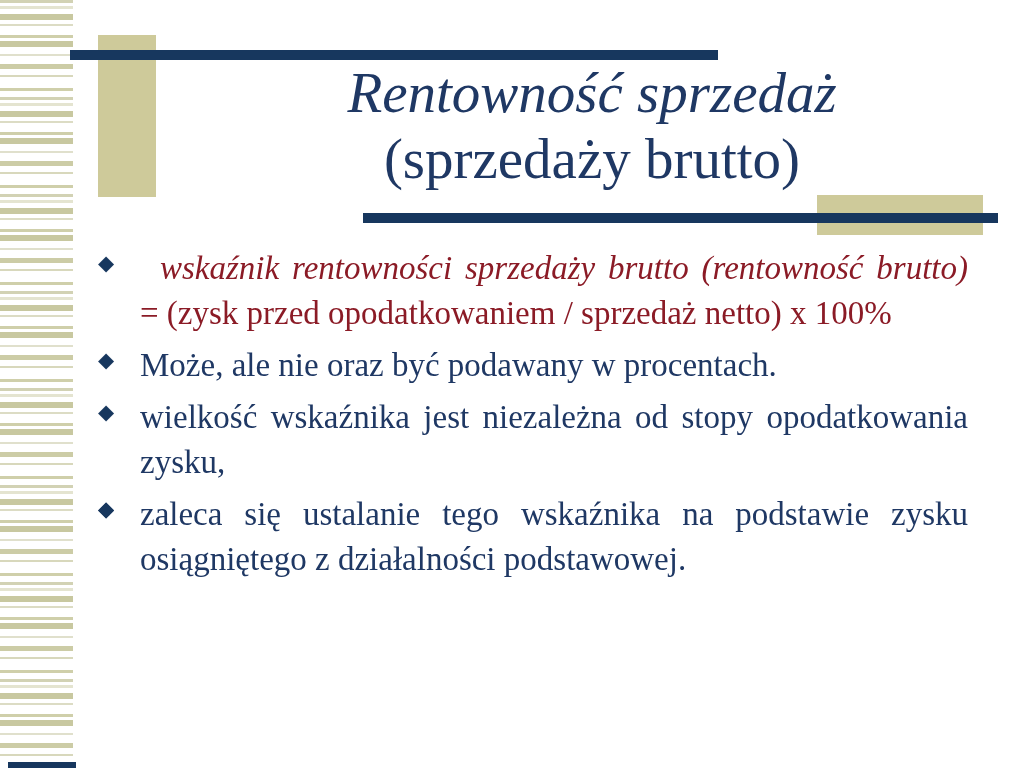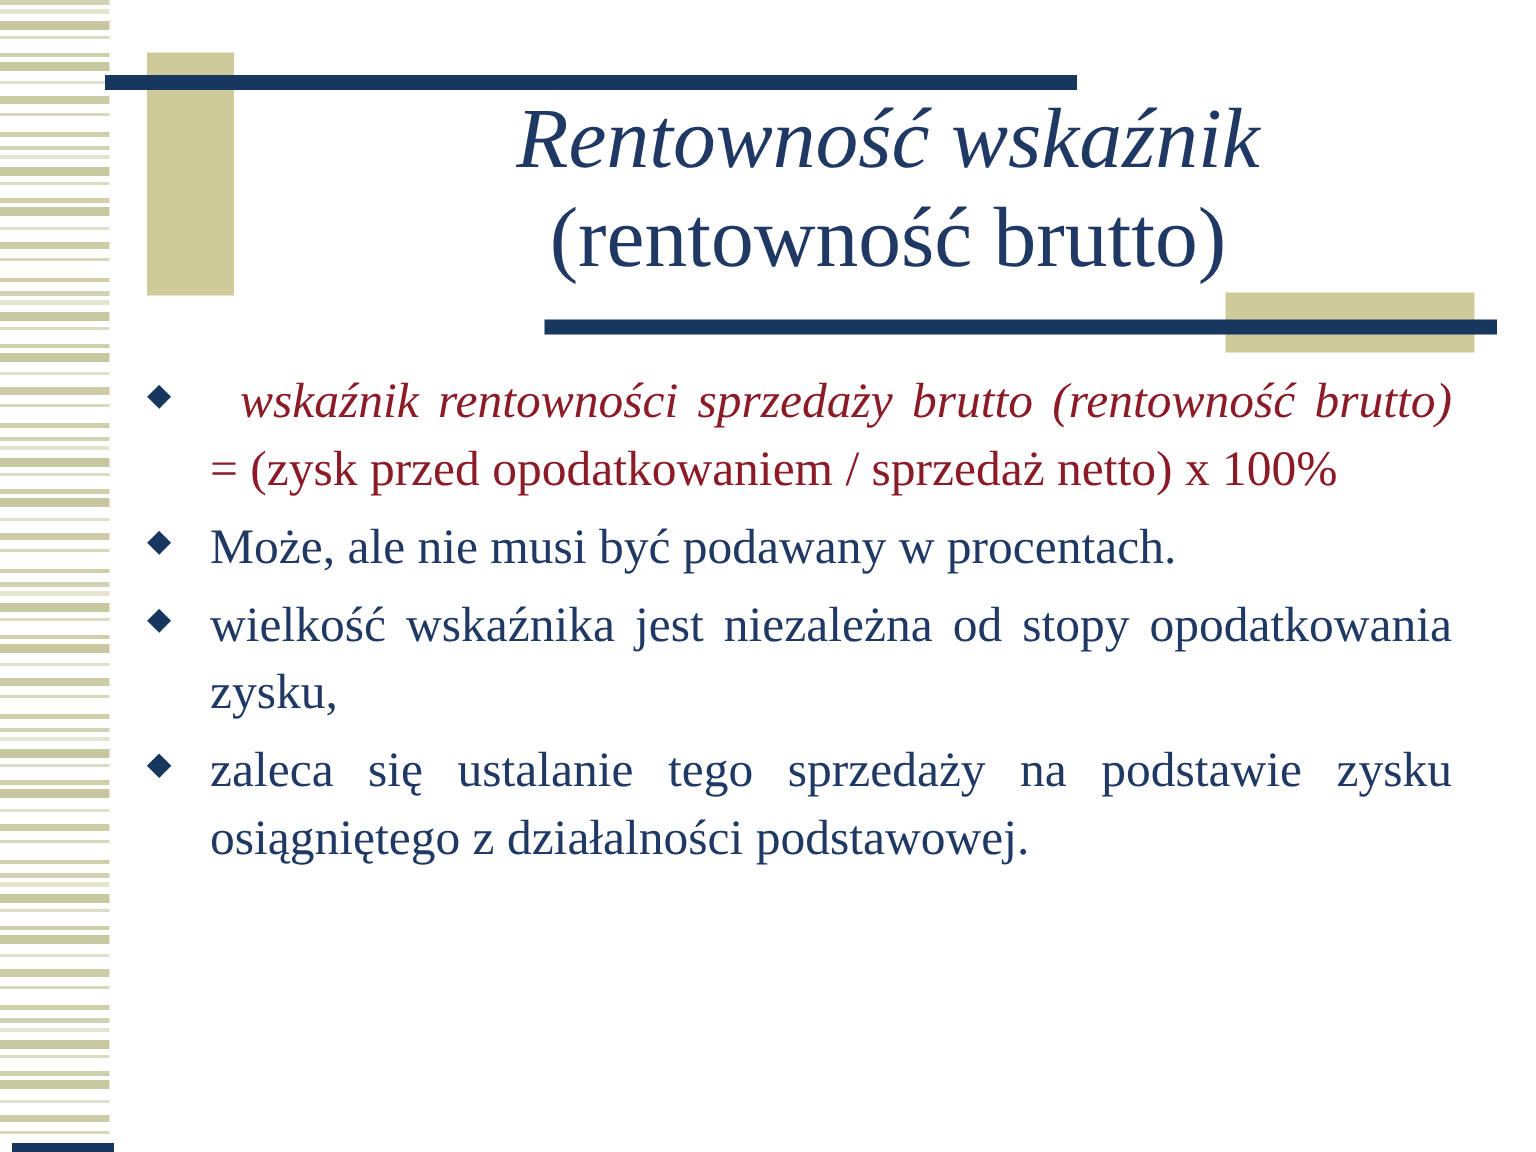--- a/index.html
+++ b/index.html
@@ -83,44 +83,44 @@
 </style>
 </head>
 <body>
 
 <div class="slide">
 
   <div class="stripes"></div>
   <div class="olive-top"></div>
   <div class="bar-top"></div>
 
-  <h1 class="title"><span class="t1">Rentowność wskaźnik</span><br><span class="t2">(rentowność brutto)</span></h1>
+  <h1 class="title"><span class="t1">Rentowność sprzedaż</span><br><span class="t2">(sprzedaży brutto)</span></h1>
 
   <div class="olive-right"></div>
   <div class="bar-mid"></div>
 
   <div class="content">
 
     <div class="bullet maroon">
       <span class="marker">◆</span><span class="it">wskaźnik rentowności sprzedaży brutto (rentowność brutto)</span><span> = (zysk przed opodatkowaniem / sprzedaż netto) x 100%</span>
     </div>
 
     <div class="bullet">
-      <span class="marker">◆</span><span>Może, ale nie musi być podawany w procentach.</span>
+      <span class="marker">◆</span><span>Może, ale nie oraz być podawany w procentach.</span>
     </div>
 
     <div class="bullet">
       <span class="marker">◆</span><span>wielkość wskaźnika jest niezależna od stopy opodatkowania zysku,</span>
     </div>
 
     <div class="bullet">
       <span class="marker">◆</span>
     </div>
 
     <div class="bullet">
-      <span class="marker">◆</span><span>zaleca się ustalanie tego sprzedaży na podstawie zysku osiągniętego z działalności podstawowej.</span>
+      <span class="marker">◆</span><span>zaleca się ustalanie tego wskaźnika na podstawie zysku osiągniętego z działalności podstawowej.</span>
     </div>
 
   </div>
 
   <div class="bar-bottom"></div>
 
 </div>
 
 </body></html>

